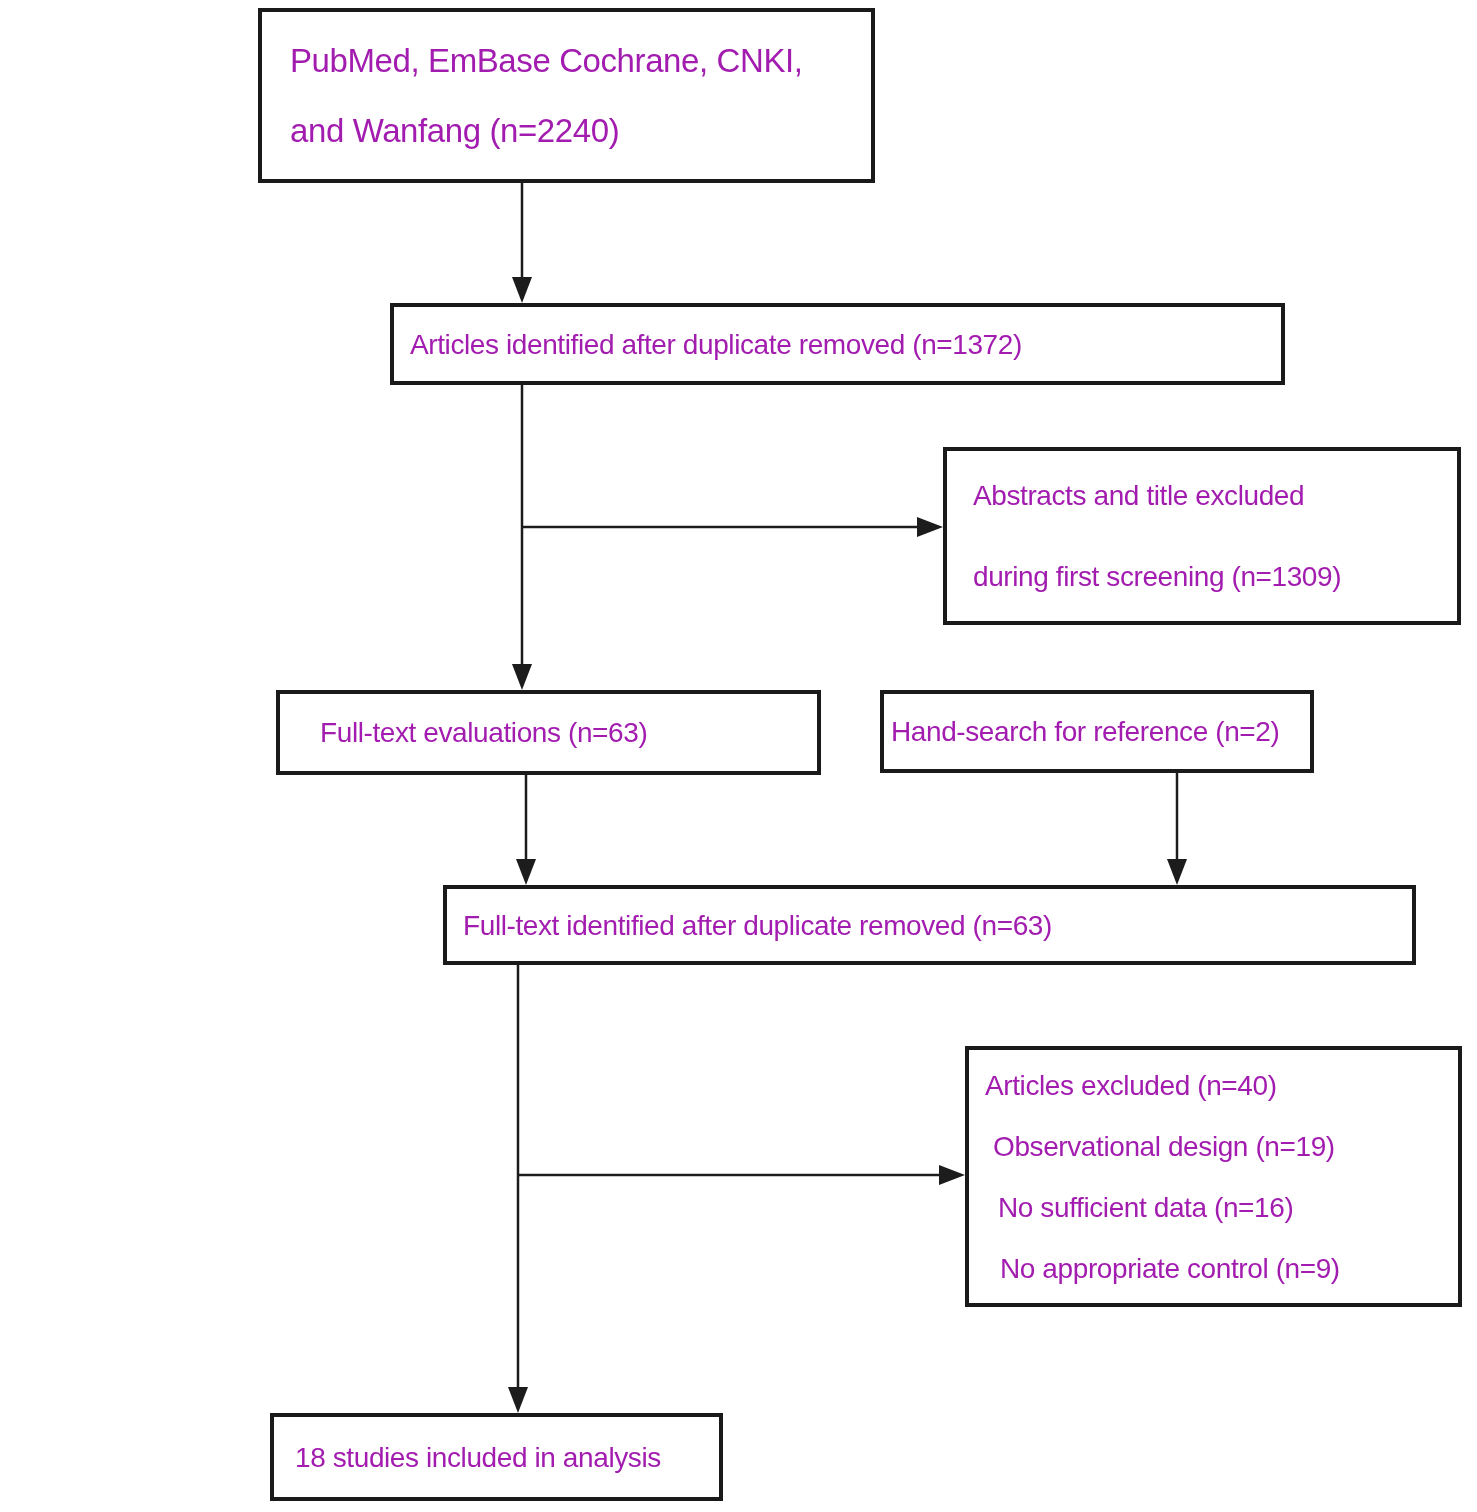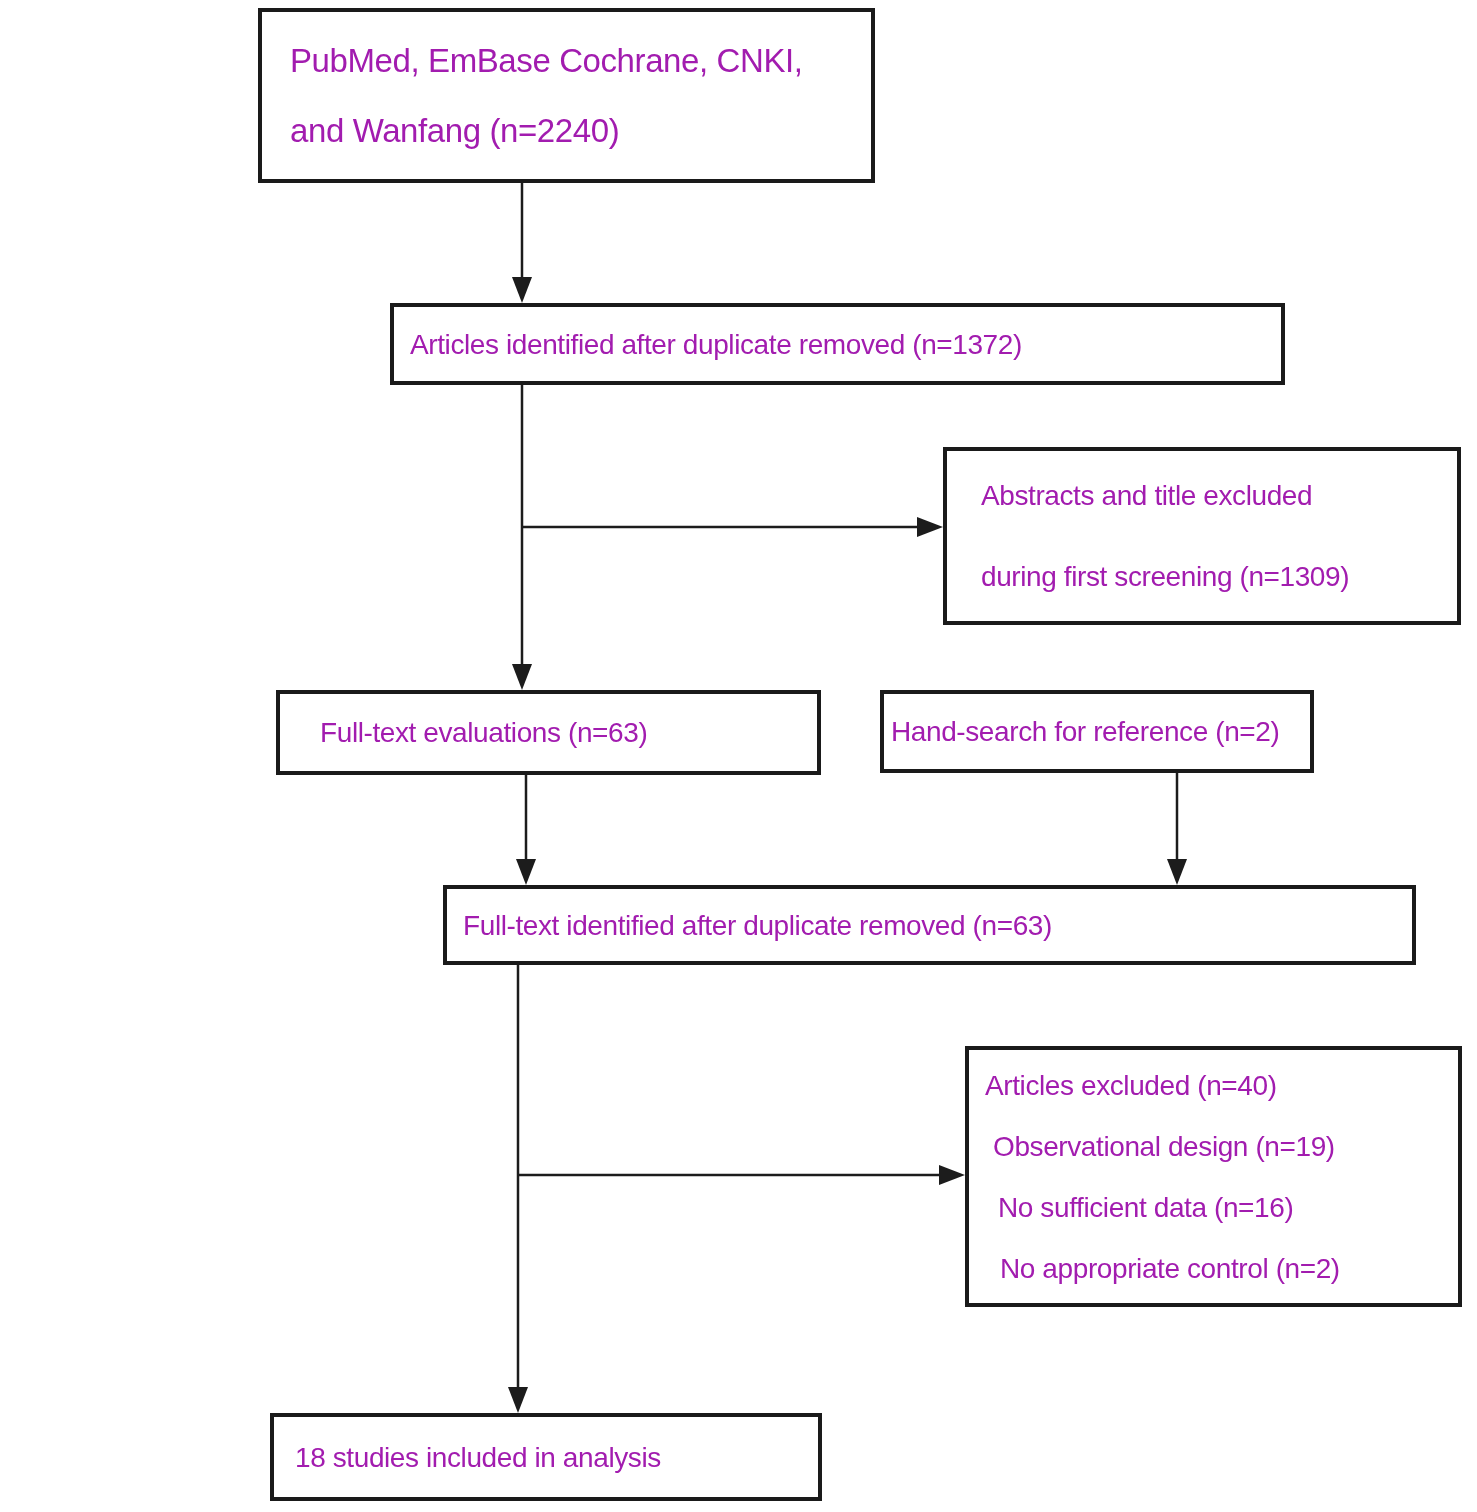--- a/index.html
+++ b/index.html
@@ -40,26 +40,26 @@
     box-sizing: border-box;
     font-size: 28px;
     letter-spacing: -0.4px;
     line-height: 1.25;
     white-space: nowrap;
   }
   .box .tline { display: block; }
 
   #box-sources        { left: 258px; top: 8px;    width: 617px; height: 175px; padding-left: 28px; row-gap: 28px; font-size: 33px; }
   #box-dedup          { left: 390px; top: 303px;  width: 895px; height: 82px;  padding-left: 16px; }
-  #box-abstracts-excluded { left: 943px; top: 447px; width: 518px; height: 178px; padding-left: 34px; row-gap: 46px; }
+  #box-abstracts-excluded { left: 943px; top: 447px; width: 518px; height: 178px; padding-left: 26px; row-gap: 46px; }
   #box-fulltext-eval  { left: 276px; top: 690px;  width: 545px; height: 85px;  padding-left: 40px; }
   #box-handsearch     { left: 880px; top: 690px;  width: 434px; height: 83px;  padding-left: 7px; }
   #box-fulltext-dedup { left: 443px; top: 885px;  width: 973px; height: 80px;  padding-left: 16px; }
   #box-articles-excluded { left: 965px; top: 1046px; width: 497px; height: 261px; padding-left: 16px; line-height: 61px; }
-  #box-included       { left: 270px; top: 1413px; width: 552px; height: 88px;  padding-left: 21px; }
+  #box-included       { left: 270px; top: 1413px; width: 453px; height: 88px;  padding-left: 21px; }
 
   #box-articles-excluded .tline:nth-child(2) { padding-left: 8px; }
   #box-articles-excluded .tline:nth-child(3) { padding-left: 13px; }
   #box-articles-excluded .tline:nth-child(4) { padding-left: 15px; }
 </style>
 </head>
 <body>
 
 <div class="canvas">
 
@@ -110,20 +110,20 @@
   </div>
 
   <div class="box" id="box-fulltext-dedup">
     <span class="tline">Full-text identified after duplicate removed (n=63)</span>
   </div>
 
   <div class="box" id="box-articles-excluded">
     <span class="tline">Articles excluded (n=40)</span>
     <span class="tline">Observational design (n=19)</span>
     <span class="tline">No sufficient data (n=16)</span>
-    <span class="tline">No appropriate control (n=2)</span>
+    <span class="tline">No appropriate control (n=9)</span>
   </div>
 
   <div class="box" id="box-included">
     <span class="tline">18 studies included in analysis</span>
   </div>
 
 </div>
 
 </body></html>

